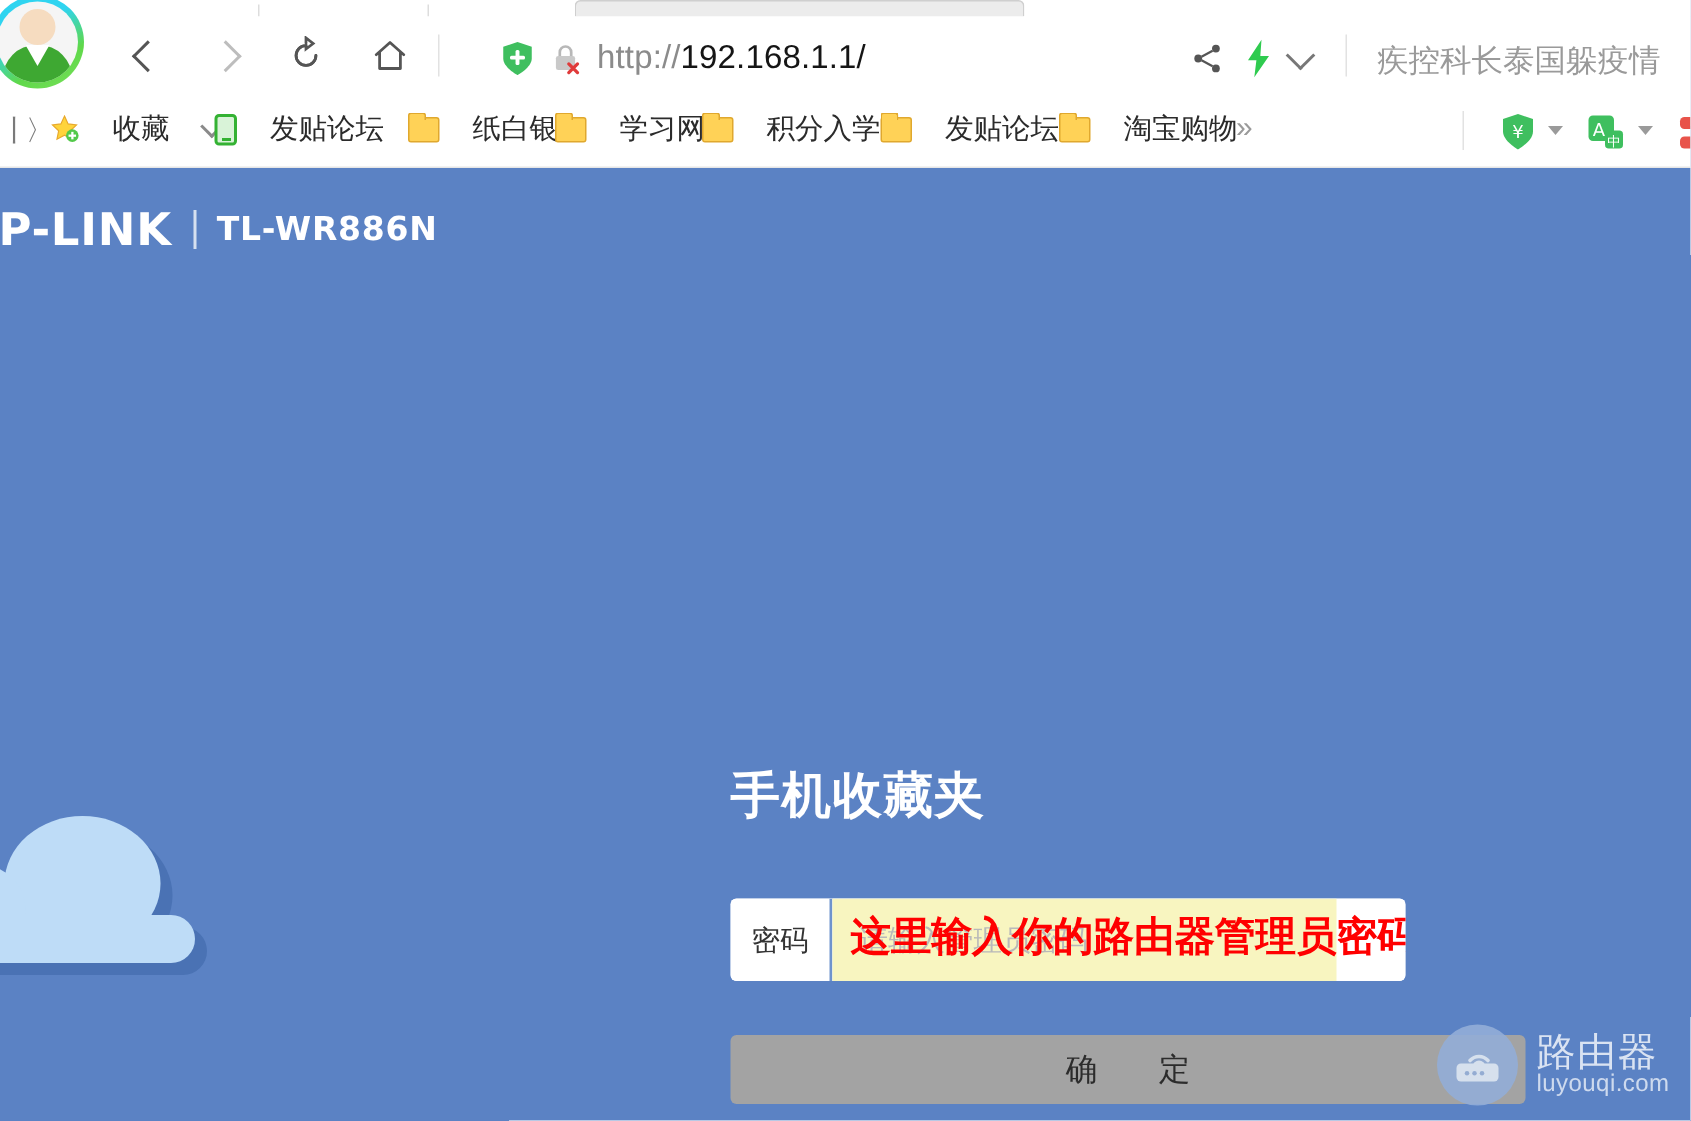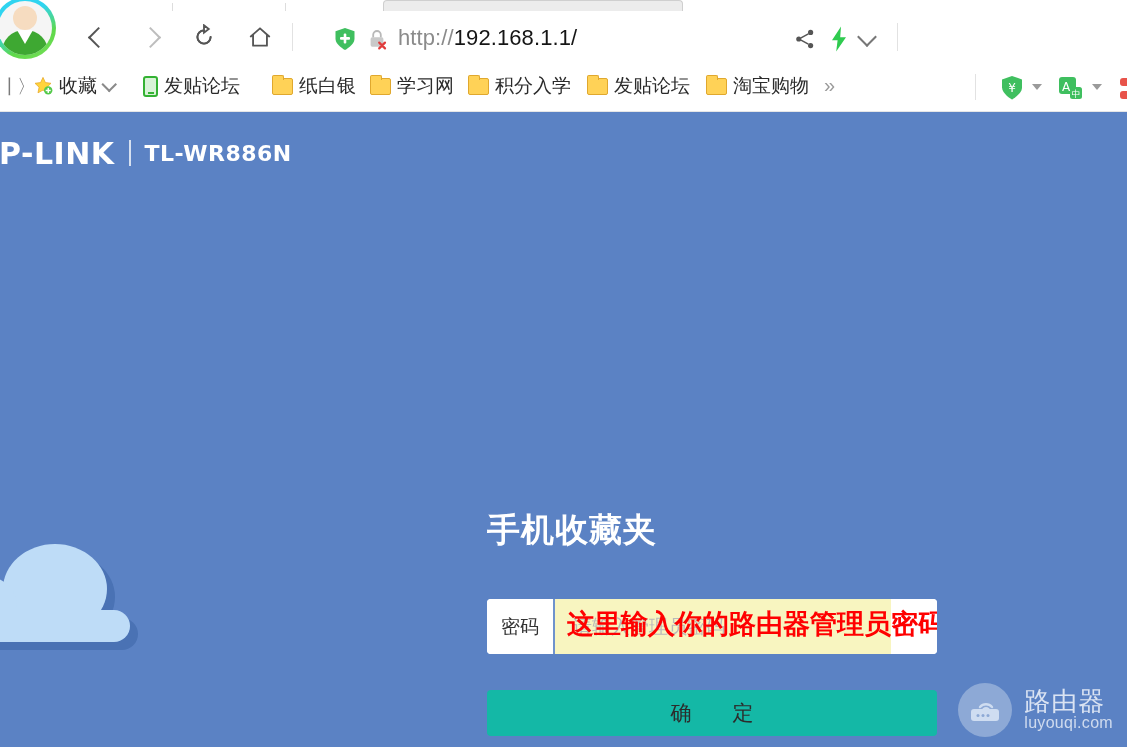--- a/index.html
+++ b/index.html
@@ -179,21 +179,21 @@
   .bm-overflow-left {
     position: absolute; left: 0px; top: 12px;
     font-size: 19px; color: #7a7a7a;
     cursor: pointer;
     letter-spacing: -2px;
   }
 
   .bm-item {
     position: absolute; top: 8px;
     height: 32px;
-    display: flex; align-items: center; gap: 6px;
+    display: flex; align-items: center; gap: 22px;
     font-size: 19px; color: #2b2b2b;
     white-space: nowrap;
     cursor: pointer;
   }
 
   .ico-star { width: 20px; height: 20px; flex: 0 0 auto; }
   .ico-phone {
     width: 15px; height: 21px; flex: 0 0 auto;
     border: 2px solid #34b233;
     border-radius: 3px;
@@ -366,22 +366,22 @@
     transform: translateY(-58%);
     font-size: 27px;
     font-weight: bold;
     color: #ff0000;
     white-space: nowrap;
     font-family: "DejaVu Serif", "Liberation Serif", serif;
   }
 
   .confirm-btn {
     position: absolute; left: 487px; top: 578px;
-    width: 450px; height: 46px;
-    background: #14b8a6;
+    width: 530px; height: 46px;
+    background: #a3a3a3;
     border: none;
     border-radius: 4px;
     font-size: 21px;
     color: #2c2c2c;
     letter-spacing: 10px;
     text-indent: 10px;
     cursor: pointer;
     font-family: "Liberation Sans", sans-serif;
   }
 
@@ -476,20 +476,21 @@
         <circle cx="16.6" cy="17.6" r="2.6" fill="#555"></circle>
         <path d="M14.4 5.8 L7 9.8 M7 12.2 L14.4 16.2" stroke="#555" stroke-width="1.5"></path>
       </svg>
 
       <svg class="bolt-ico" viewBox="0 0 18 26">
         <path d="M11 0.5 L2 14.2 H7.6 L6.2 25.5 L16 11.3 H10.2 Z" fill="#2fcb4f"></path>
       </svg>
 
       <div class="chev-down-tb"></div>
       <div class="toolbar-sep2"></div>
+      <div class="news-text">疾控科长泰国躲疫情</div>
     </div>
 
     <div class="bookmarks">
       <div class="bm-overflow-left" style="left:0px;">〡〉</div>
 
       <div class="bm-item" style="left:33px;">
         <svg class="ico-star" viewBox="0 0 20 20">
           <path d="M10 1.4 L12.4 6.6 L18 7.3 L13.9 11.2 L15 16.8 L10 14.1 L5 16.8 L6.1 11.2 L2 7.3 L7.6 6.6 Z" fill="#ffd43b" stroke="#e8a92c" stroke-width="0.8"></path>
           <circle cx="15.2" cy="14.4" r="4.2" fill="#53c94a"></circle>
           <rect x="14.5" y="11.9" width="1.5" height="5" fill="#fff"></rect>

